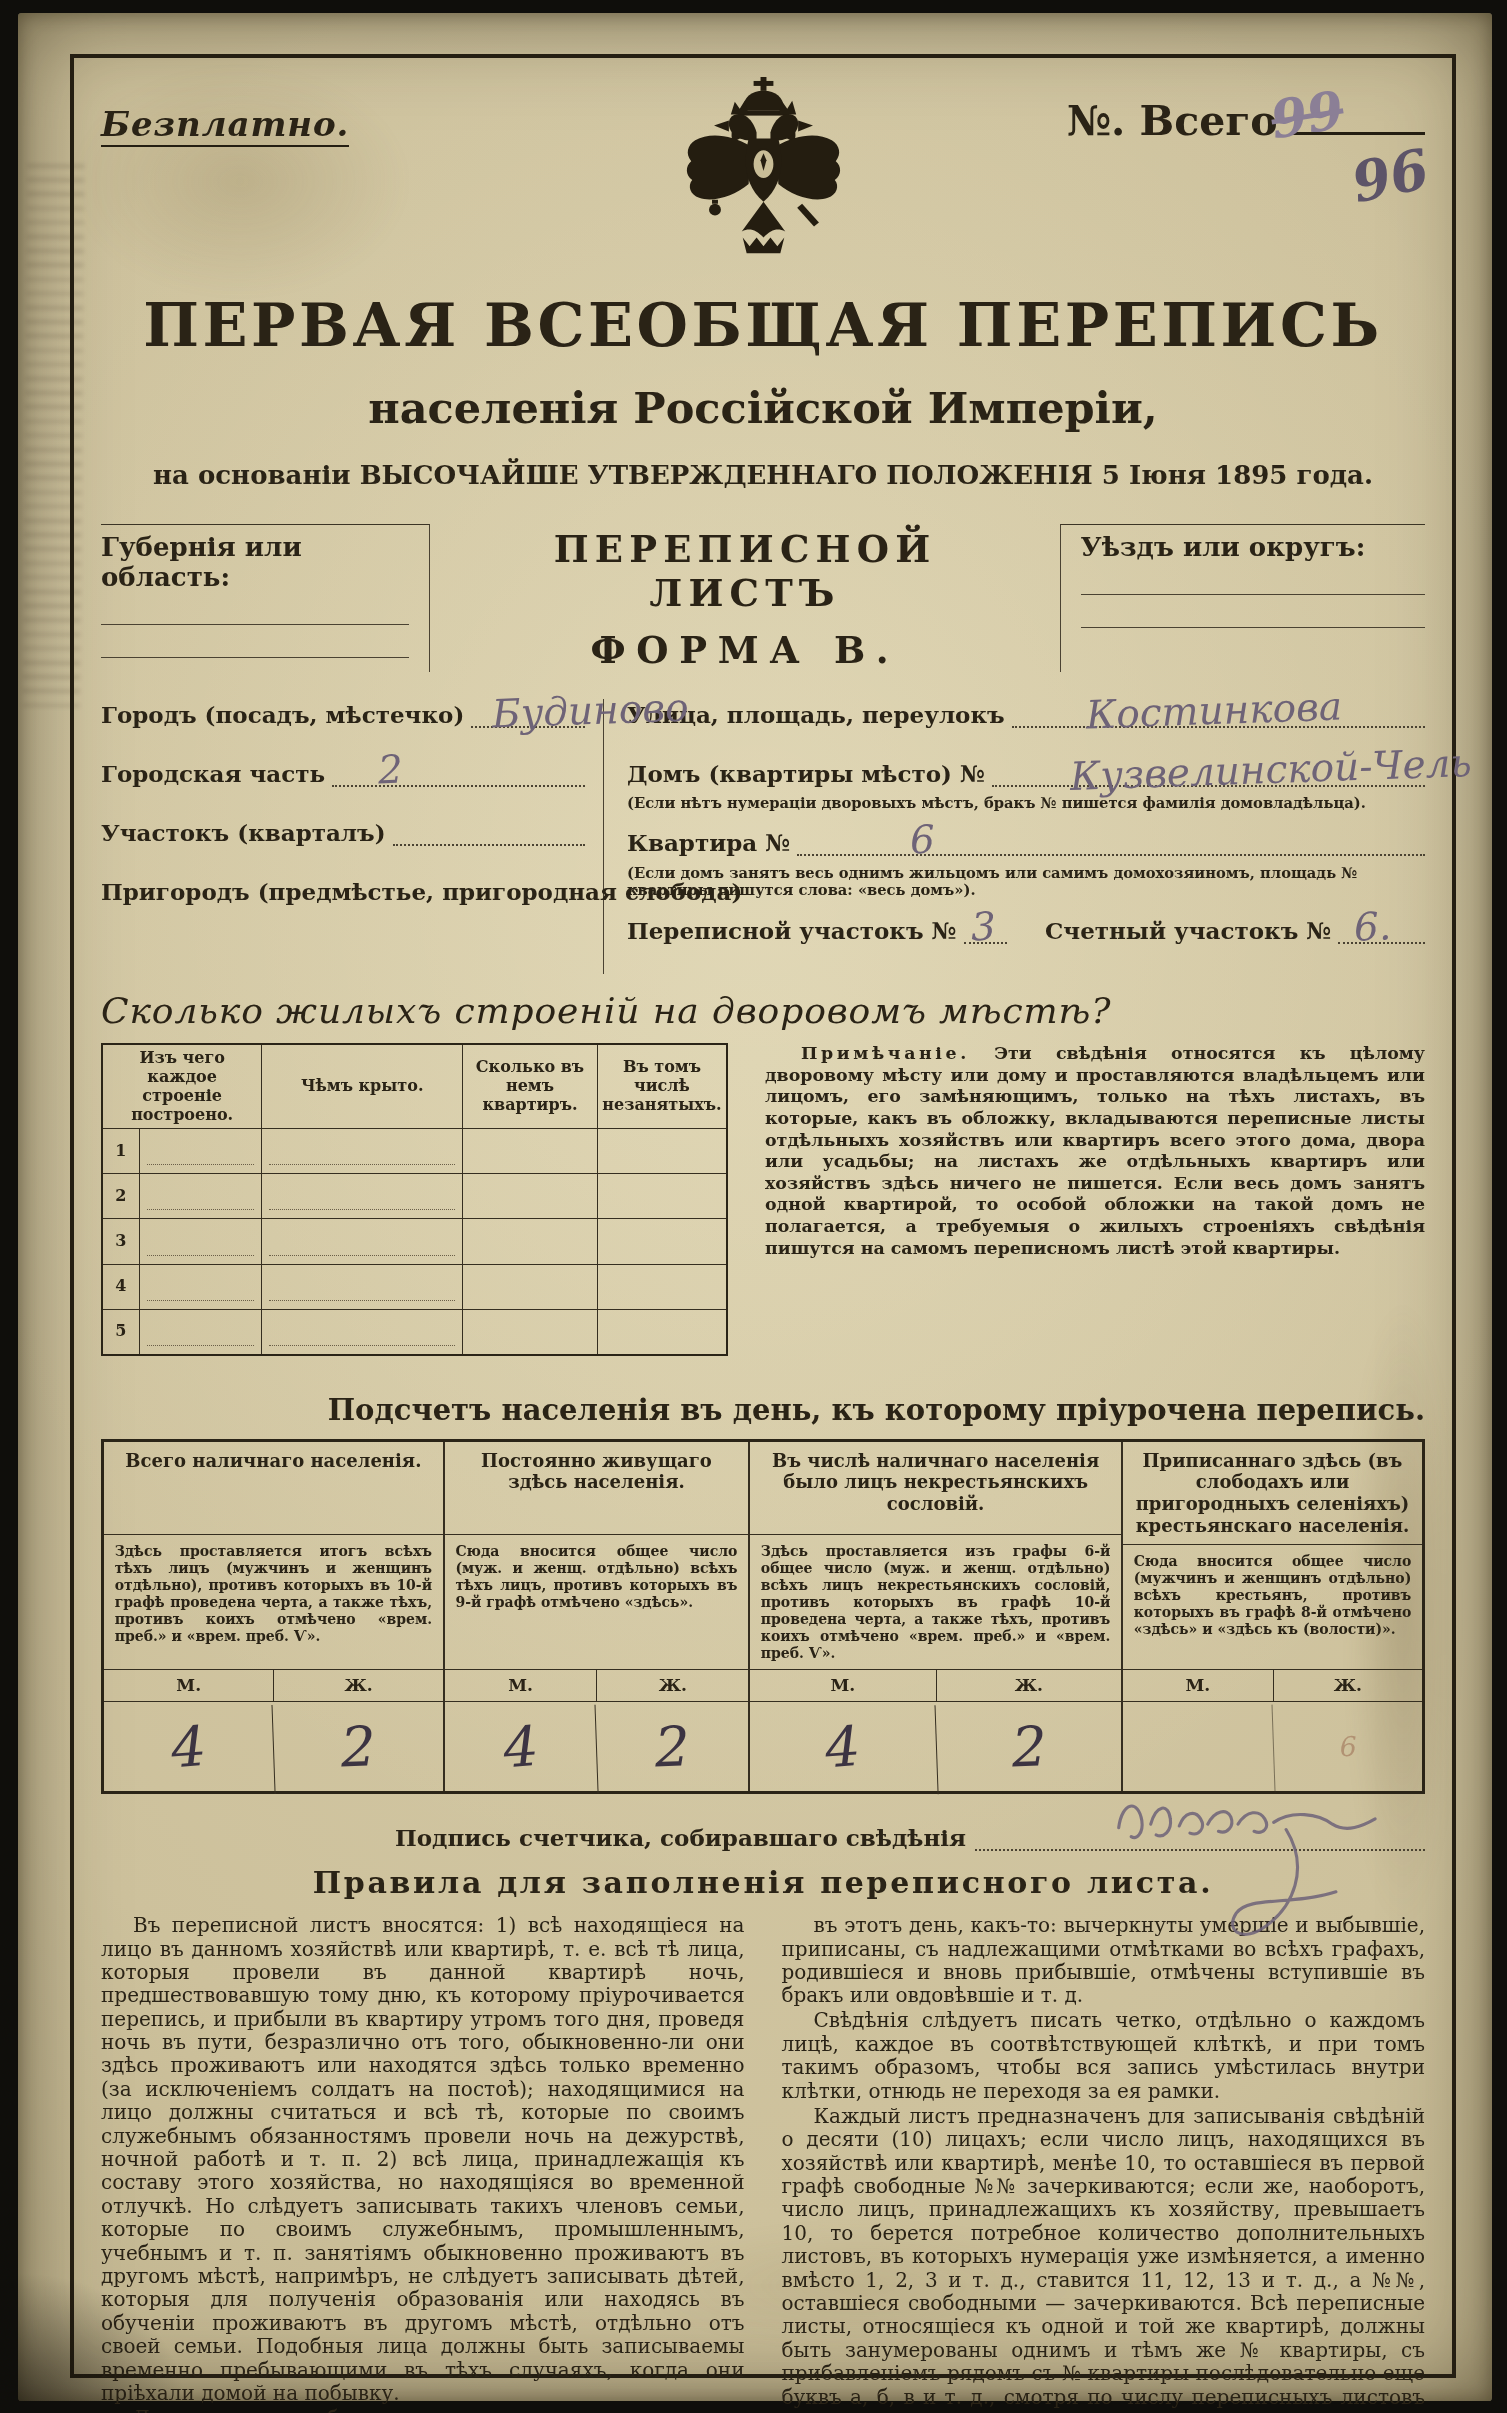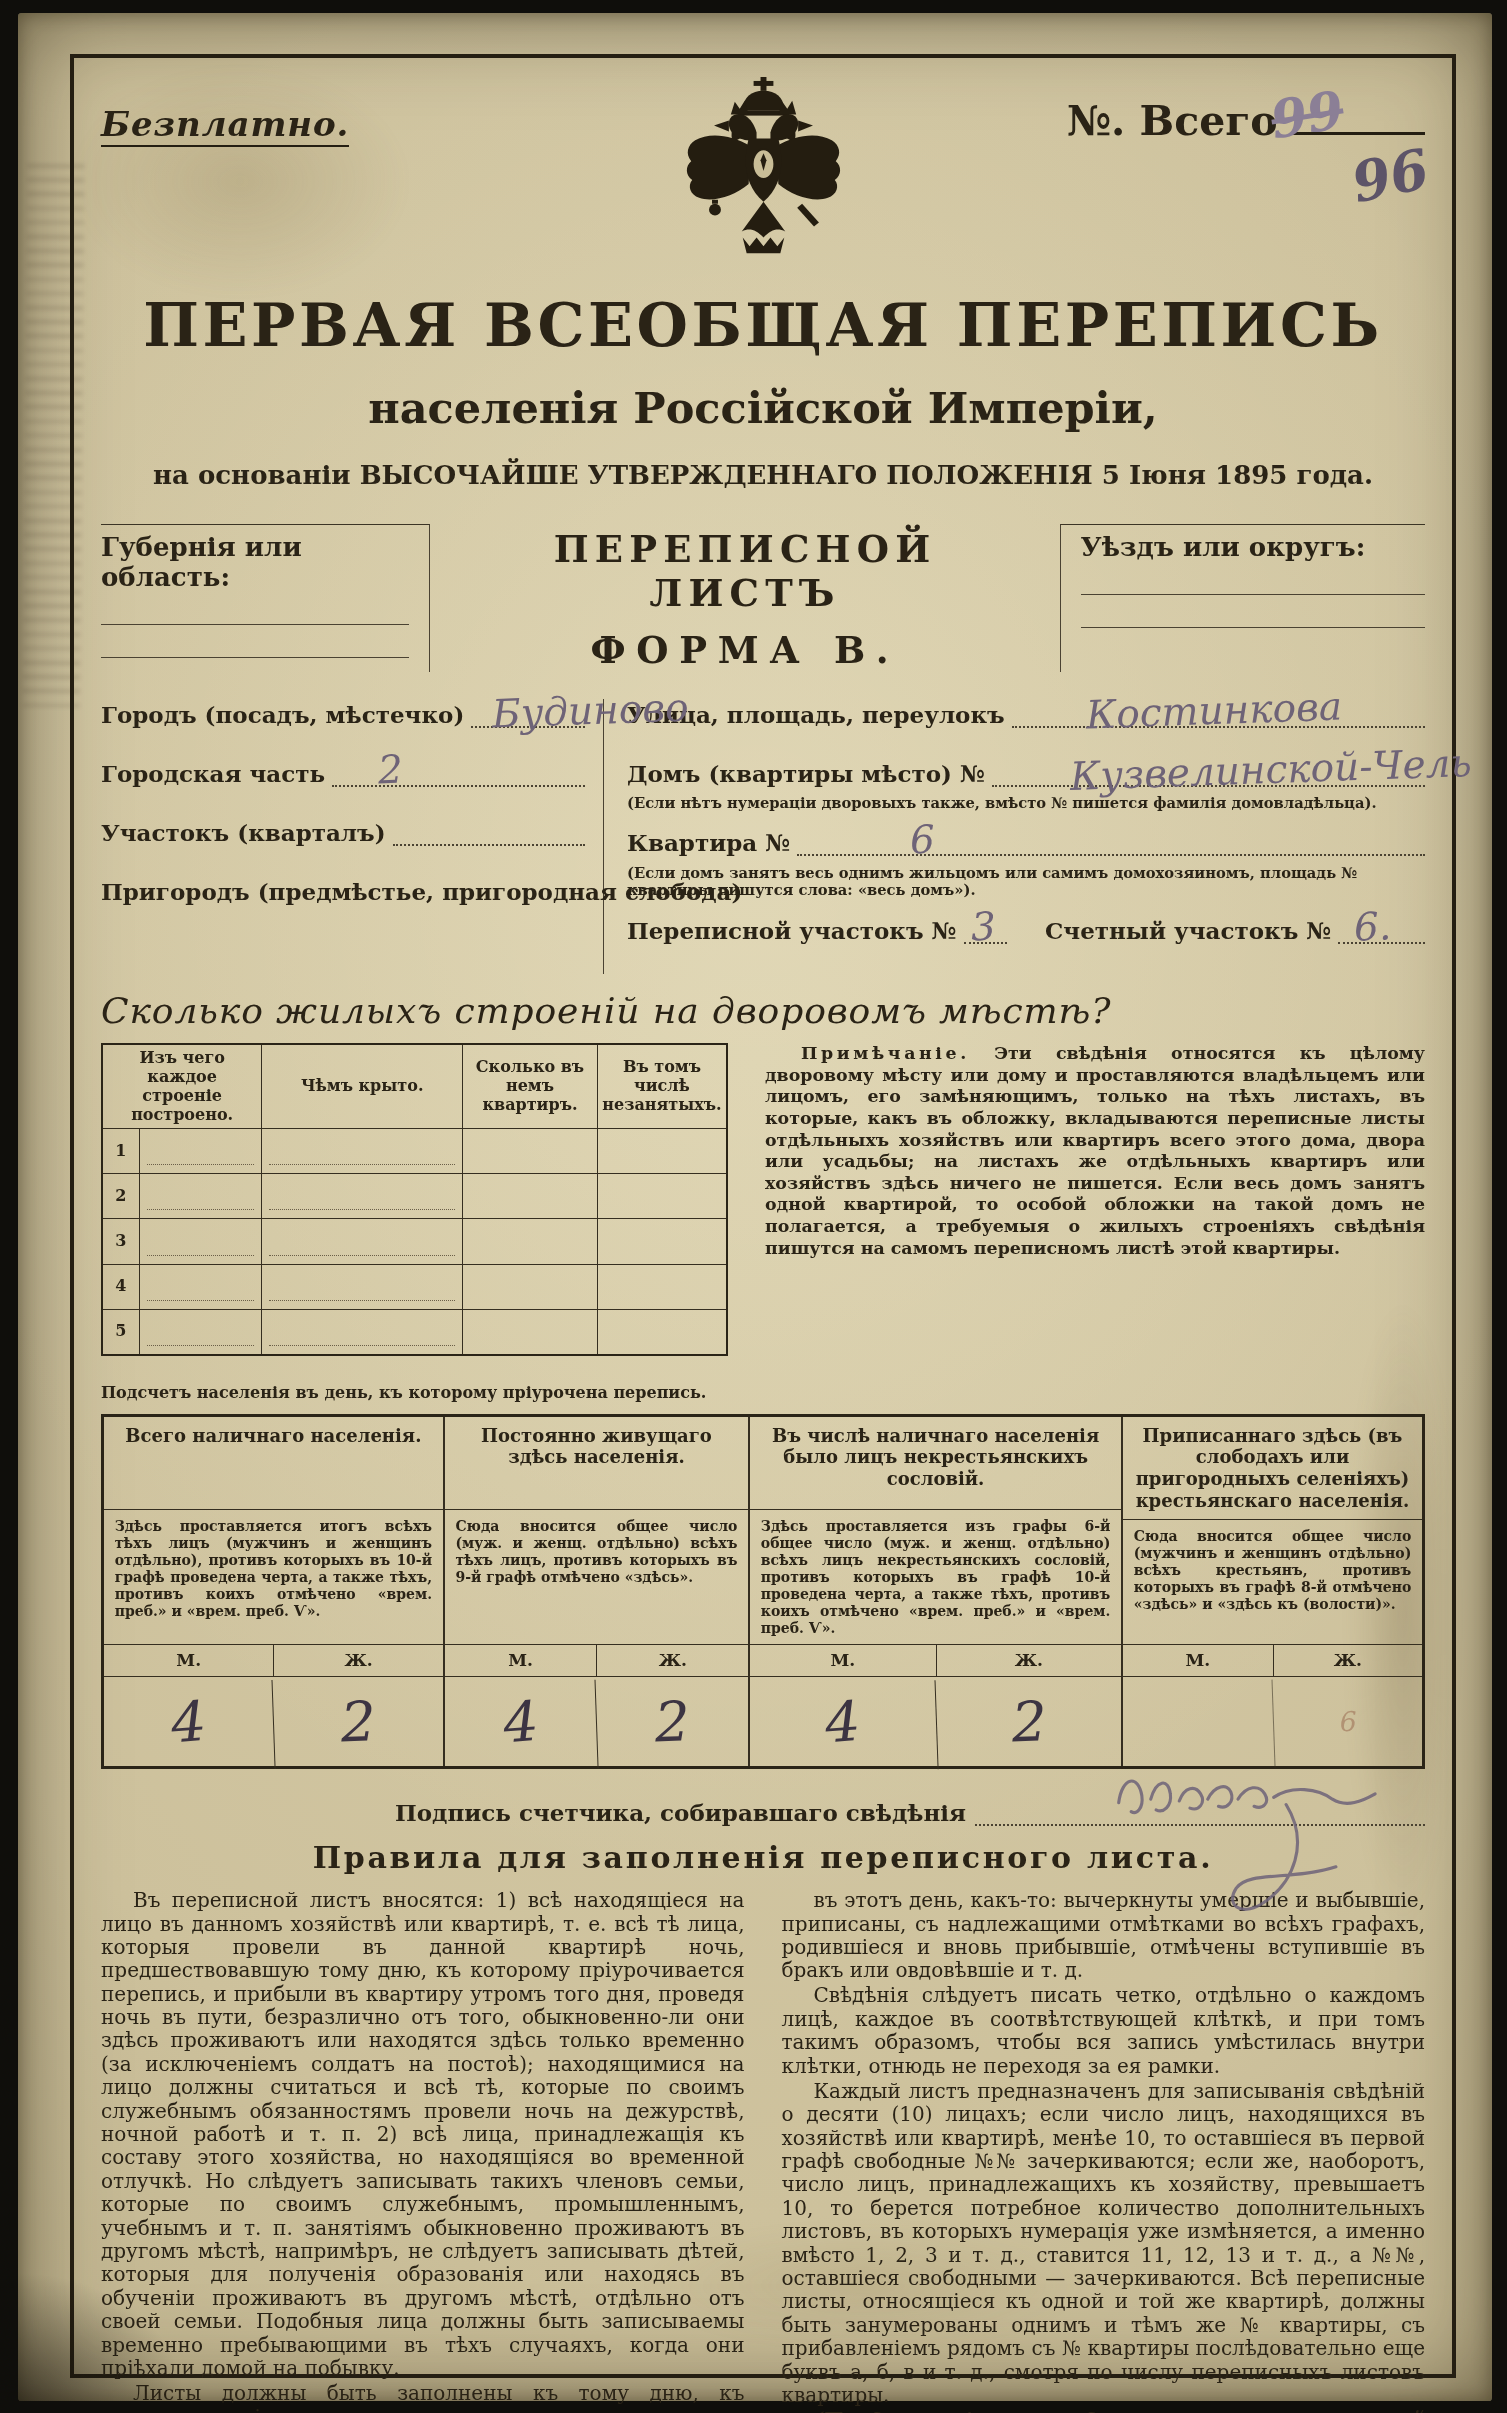--- a/index.html
+++ b/index.html
@@ -84,21 +84,21 @@
   table.bt th,table.bt td{border:1.8px solid #352e20;font-size:16px;font-weight:bold;text-align:center;vertical-align:middle;padding:3.6px 4.4px;line-height:1.18}
   table.bt{border:2.7px solid #2a2417}
   table.bt td{height:37px;position:relative}
   td.num{width:27px;font-size:16px}
   td.wcell .guide{position:absolute;left:7.1px;right:7.1px;bottom:8px;border-bottom:1.8px dotted #6b5f49}
   .bnote{flex:1;padding-left:37px}
   .bnote p{margin:0;font-size:17.4px;font-weight:bold;line-height:1.24;text-align:justify}
   .bnote .ntitle{letter-spacing:3.6px;text-indent:36px;display:inline-block}
 
   
-  .ptitle-main{margin-top:27px;text-align:left;font-size:16px;font-weight:bold}
+  .ptitle-main{margin-top:37px;text-align:right;font-size:29px;font-weight:bold}
   .pop{margin-top:12.5px;display:grid;grid-template-columns:1.06fr .95fr 1.16fr .93fr;border:3.1px solid #2a2417}
   .pgroup{display:flex;flex-direction:column;border-right:2.2px solid #352e20}
   .pgroup:last-child{border-right:none}
   .pg-title{min-height:93px;border-bottom:1.8px solid #352e20;font-size:18px;font-weight:bold;text-align:center;padding:7.1px 9px;line-height:1.22;box-sizing:border-box}
   .pg-expl{flex:1;border-bottom:1.8px solid #352e20;font-size:14px;font-weight:bold;text-align:justify;padding:7.1px 10.7px;line-height:1.22}
   .pg-mj{display:grid;grid-template-columns:1fr 1fr;border-bottom:1.8px solid #352e20}
   .pg-mj span{font-size:17px;font-weight:bold;text-align:center;padding:5.3px 0}
   .pg-mj span + span{border-left:1.8px solid #352e20}
   .pg-val{display:grid;grid-template-columns:1fr 1fr;height:89px}
   .pg-val span{position:relative;display:flex;align-items:center;justify-content:center;
@@ -219,21 +219,21 @@
           <span class="leader">
               <span class="hwv hw">Костинкова</span>
             </span>
         </div>
         <div class="field" style="margin-bottom:7.1px">
           <span class="lbl">Домъ (квартиры мѣсто) №</span>
           <span class="leader">
               <span class="hwv hw">Кузвелинской-Чель</span>
             </span>
         </div>
-        <div class="smallnote" style="margin-top:3.6px">(Если нѣтъ нумераціи дворовыхъ также, вмѣсто № пишется фамилія домовладѣльца).</div>
+        <div class="smallnote" style="margin-top:3.6px">(Если нѣтъ нумераціи дворовыхъ мѣстъ, бракъ № пишется фамилія домовладѣльца).</div>
         <div class="field" style="margin-bottom:7.1px">
           <span class="lbl">Квартира №</span>
           <span class="leader">
               <span class="hwv hw">6</span>
             </span>
         </div>
         <div class="smallnote" style="margin-top:3.6px">(Если домъ занятъ весь однимъ жильцомъ или самимъ домохозяиномъ, площадь № квартиры пишутся слова: «весь домъ»).</div>
         <div class="pair">
           <div class="field">
             <span class="lbl">Переписной участокъ №</span>

